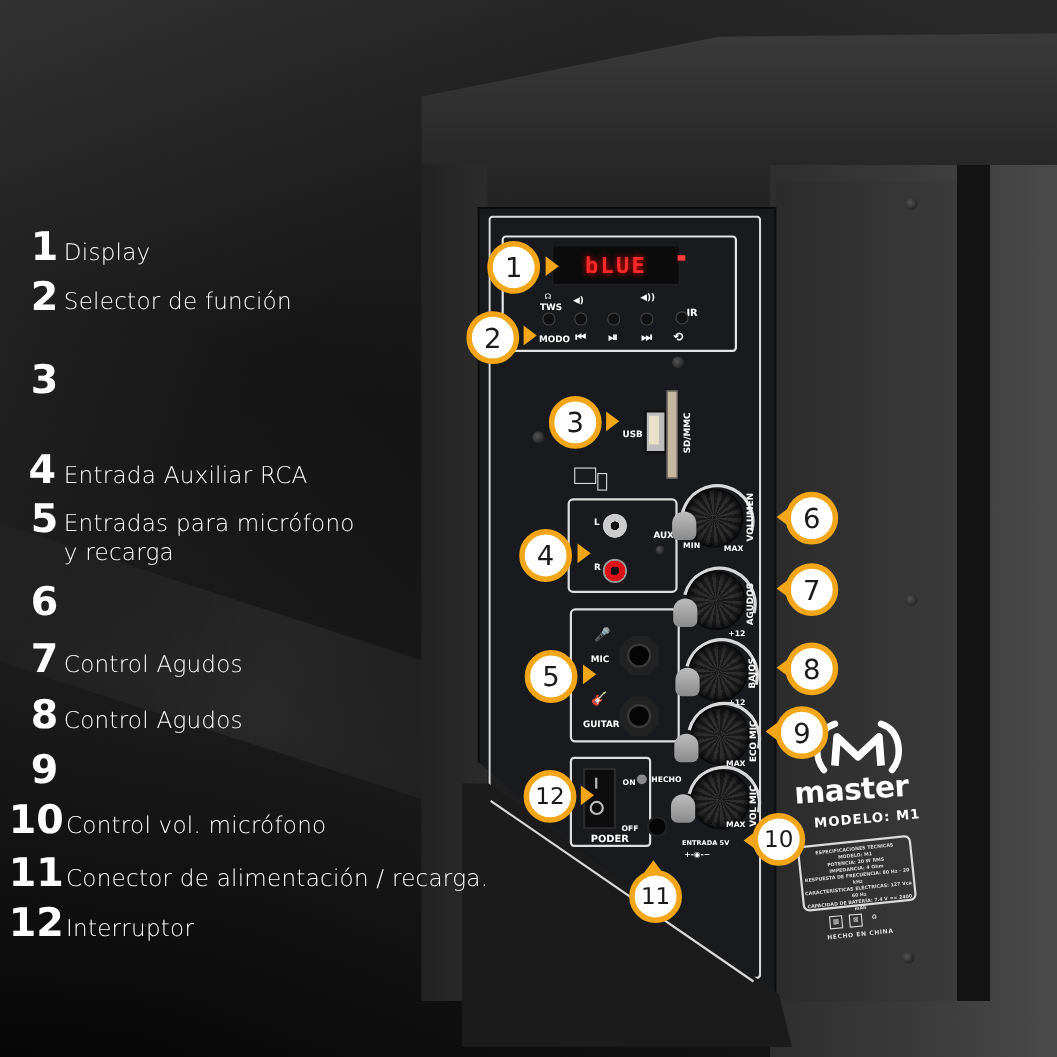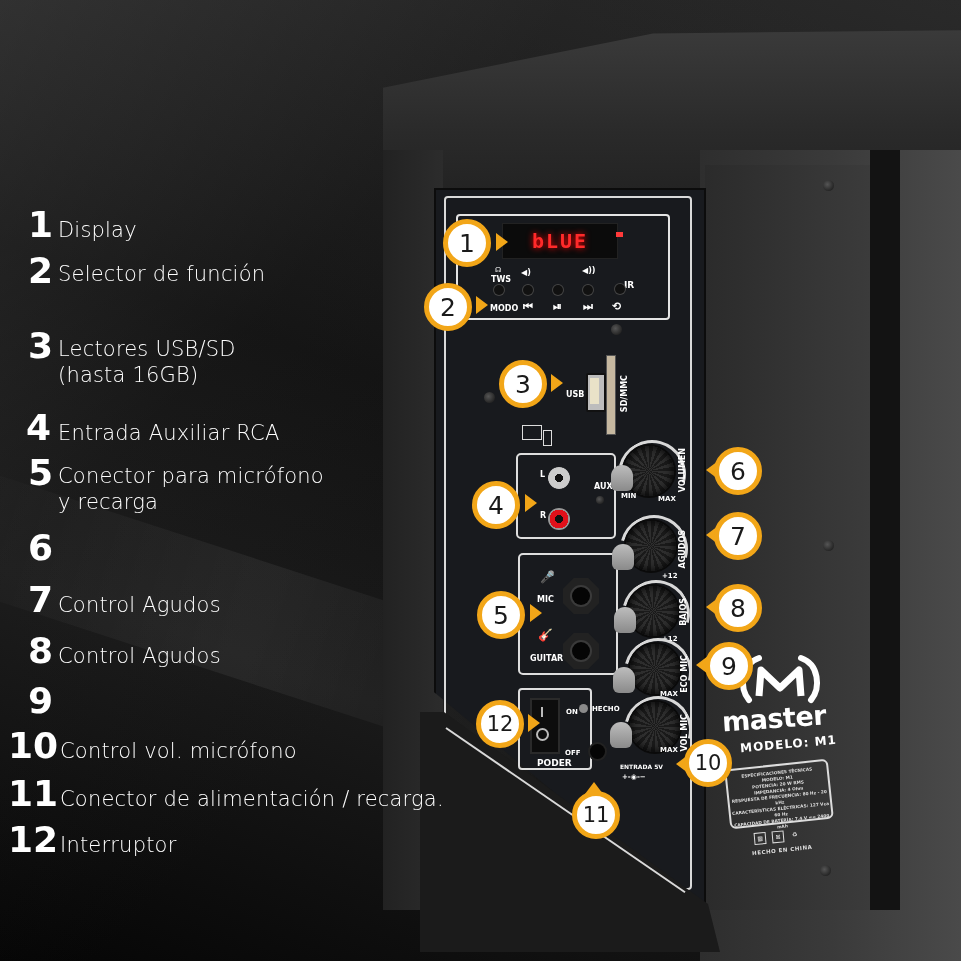--- a/index.html
+++ b/index.html
@@ -274,33 +274,29 @@
   <span class="legend-label">Display</span>
 </div>
 <div class="legend-item" style="left:28px;top:253px;align-items:flex-start">
   <span class="legend-num" style="width:22px">2</span>
   <span class="legend-label" style="margin-top:8px">
     <span>Selector de función</span><br>
   </span>
 </div>
 <div class="legend-item" style="left:28px;top:328px;align-items:flex-start">
   <span class="legend-num" style="width:22px">3</span>
-  <span class="legend-label" style="margin-top:8px">
-    <span>Lectores USB/SD</span><br>
-    <span>(hasta 16GB)</span>
-  </span>
 </div>
 <div class="legend-item" style="left:26px;top:410px">
   <span class="legend-num" style="width:24px">4</span>
   <span class="legend-label">Entrada Auxiliar RCA</span>
 </div>
 <div class="legend-item" style="left:28px;top:455px;align-items:flex-start">
   <span class="legend-num" style="width:22px">5</span>
   <span class="legend-label" style="margin-top:8px">
-    <span>Conector para micrófono</span><br>
+    <span>Entradas para micrófono</span><br>
     <span>y recarga</span>
   </span>
 </div>
 <div class="legend-item" style="left:28px;top:530px">
   <span class="legend-num" style="width:22px">6</span>
 </div>
 <div class="legend-item" style="left:28px;top:582px">
   <span class="legend-num" style="width:22px">7</span>
   <span class="legend-label">Control Agudos</span>
 </div>

